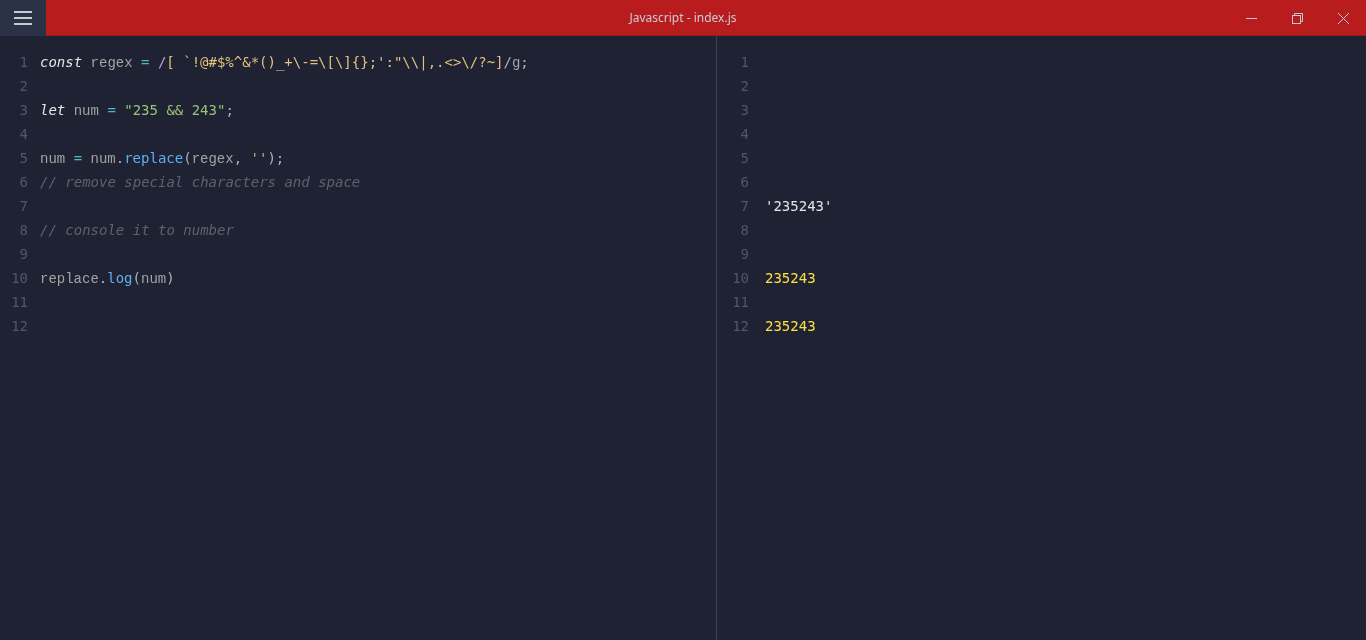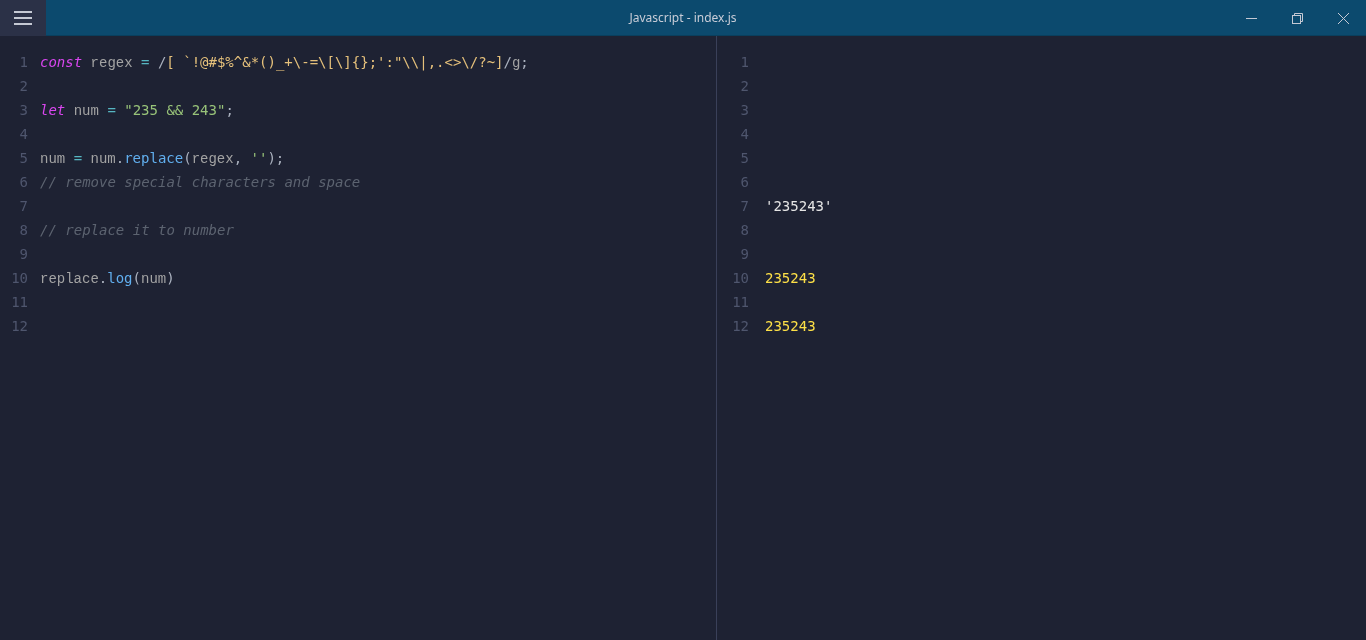--- a/index.html
+++ b/index.html
@@ -6,21 +6,21 @@
     body {
       width: 1366px;
       height: 640px;
       background: #1e2233;
       font-family: 'Menlo', 'Consolas', 'DejaVu Sans Mono', monospace;
       overflow: hidden;
       color: #abb2bf;
     }
     .titlebar {
       height: 36px;
-      background: #0c4a6e;
+      background: #b91c1c;
       display: flex;
       align-items: center;
       position: relative;
       border-bottom: 1px solid rgba(0,0,0,0.15);
     }
     .titlebar-accent {
       position: absolute;
       top: 0;
       left: 50%;
       transform: translateX(-50%);
@@ -110,21 +110,21 @@
     .code {
       flex: 1;
       font-size: 14px;
     }
     .code-line {
       height: 24px;
       line-height: 24px;
       white-space: pre;
     }
     
-    .kw { color: #d946ef; font-style: italic; }
+    .kw { color: #e5e5e5; font-style: italic; }
     .ident { color: #a3a3a3; font-family: Liberation Mono, monospace; }
     .op { color: #56b6c2; }
     .regex-body { color: #e5c07b; }
     .regex-delim { color: #abb2bf; }
     .plain { color: #abb2bf; }
     .comment { color: #5c6370; font-style: italic; }
     .str { color: #98c379; }
     .method { color: #61afef; }
     .out-str { color: #e5e5e5; }
     .out-num { color: #fde047; }
@@ -179,21 +179,21 @@
         <div class="line-no">12</div>
       </div>
     <div class="code" id="code-left">
         <div class="code-line"><span class="kw">const </span><span class="ident">regex</span><span class="plain"> </span><span class="op">=</span><span class="plain"> </span><span class="regex-delim">/</span><span class="regex-body">[ `!@#$%^&amp;*()_+\-=\[\]{};':"\\|,.&lt;&gt;\/?~]</span><span class="regex-delim">/</span><span class="ident">g</span><span class="plain">;</span></div>
         <div class="code-line"></div>
         <div class="code-line"><span class="kw">let </span><span class="ident">num</span><span class="plain"> </span><span class="op">=</span><span class="plain"> </span><span class="str">"235 &amp;&amp; 243"</span><span class="plain">;</span></div>
         <div class="code-line"></div>
         <div class="code-line"><span class="ident">num</span><span class="plain"> </span><span class="op">=</span><span class="plain"> </span><span class="ident">num</span><span class="plain">.</span><span class="method">replace</span><span class="plain">(</span><span class="ident">regex</span><span class="plain">, </span><span class="str">''</span><span class="plain">);</span></div>
         <div class="code-line"><span class="comment">// remove special characters and space</span></div>
         <div class="code-line"></div>
-        <div class="code-line"><span class="comment">// replace it to number</span></div>
+        <div class="code-line"><span class="comment">// console it to number</span></div>
         <div class="code-line"></div>
         <div class="code-line"><span class="ident">replace</span><span class="plain">.</span><span class="method">log</span><span class="plain">(</span><span class="ident">num</span><span class="plain">)</span></div>
       </div>
   </div>
   <div class="pane pane-right">
     <div class="gutter" id="gutter-right">
         <div class="line-no">1</div>
         <div class="line-no">2</div>
         <div class="line-no">3</div>
         <div class="line-no">4</div>

